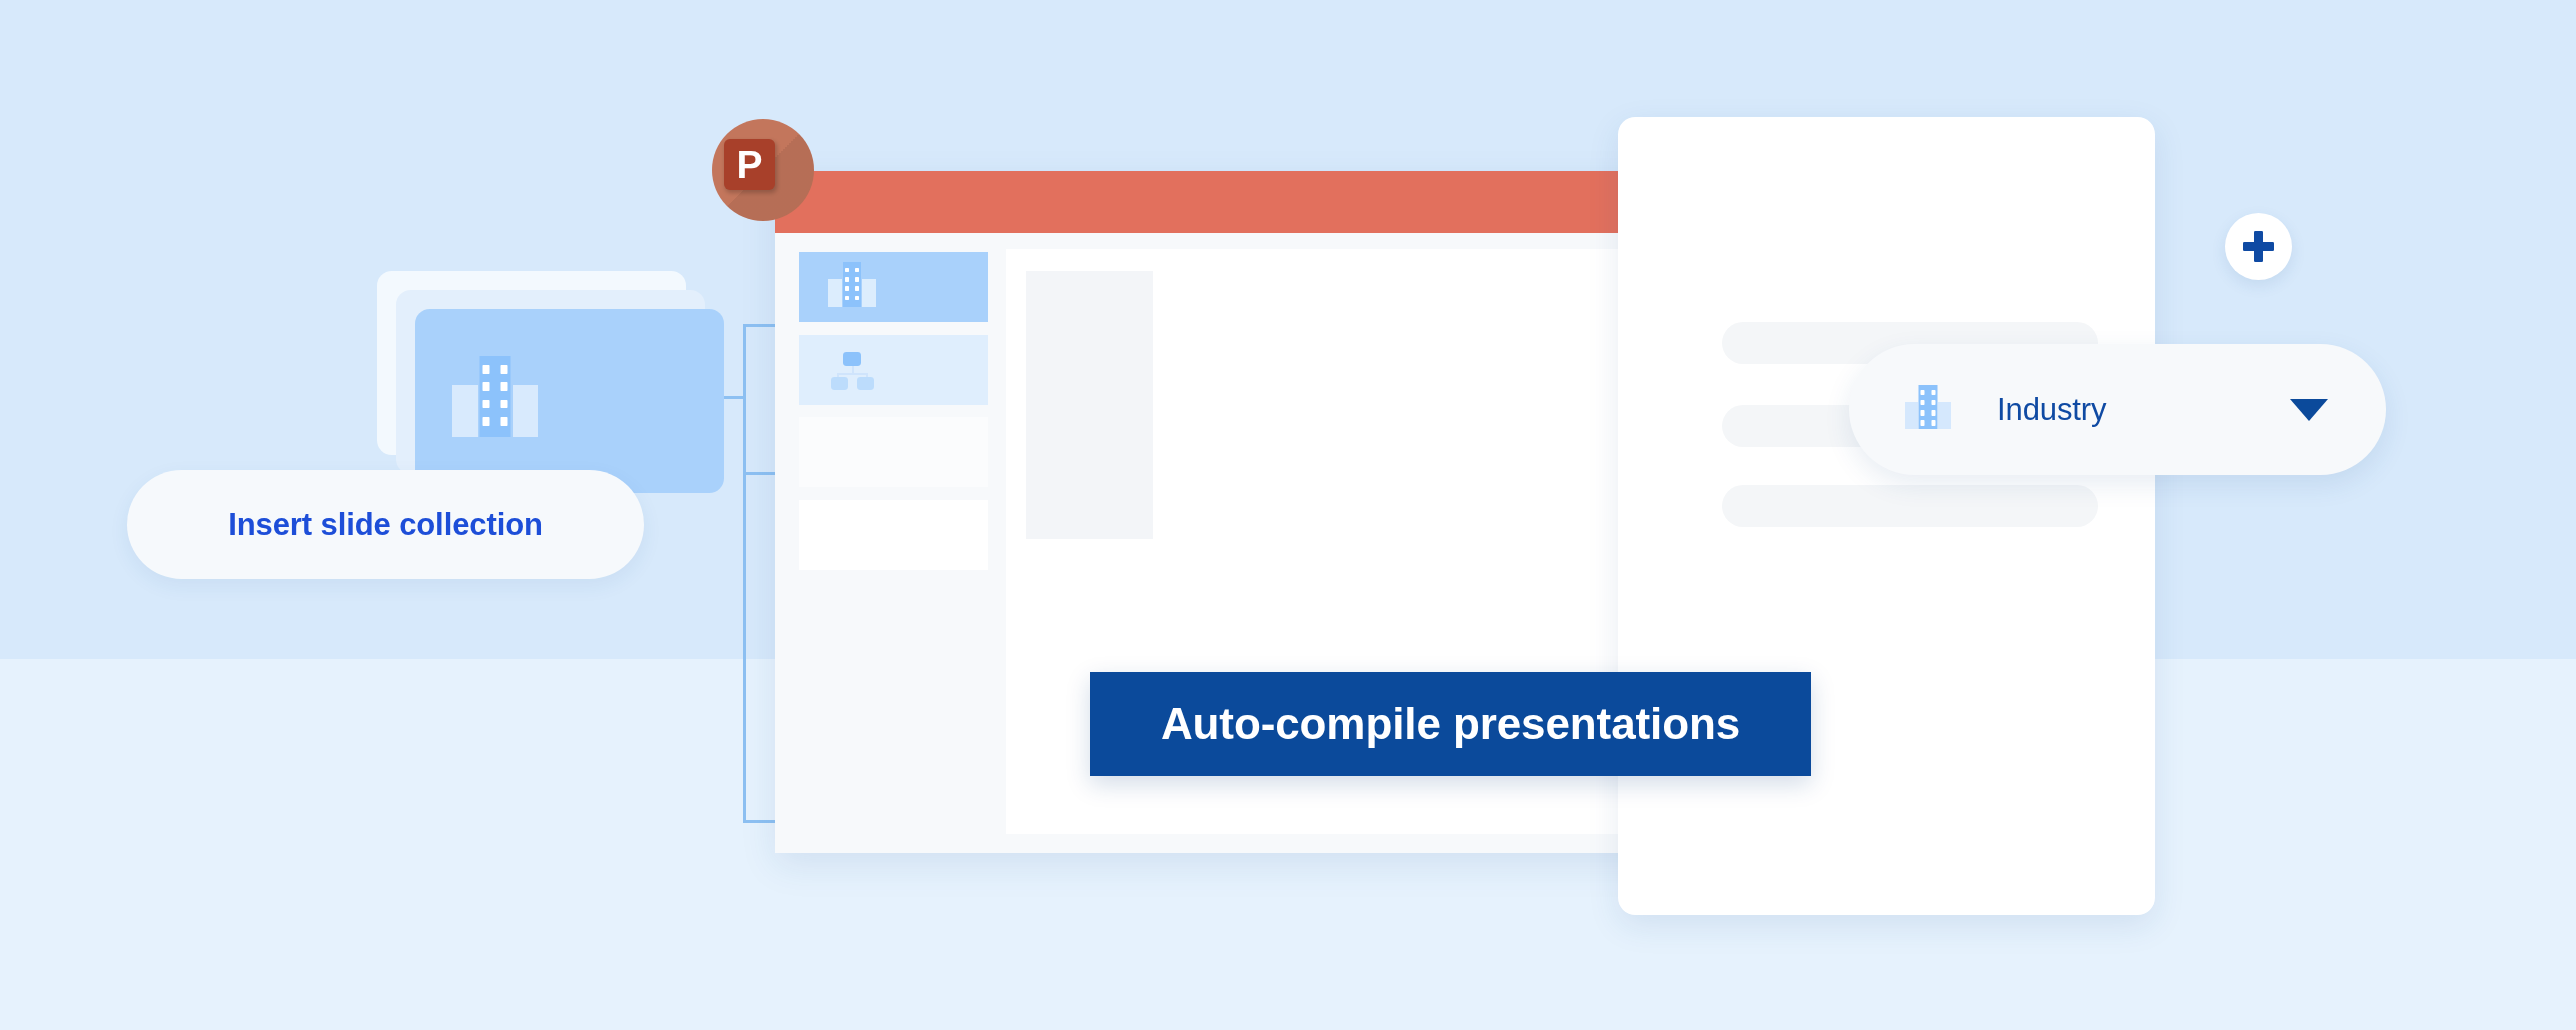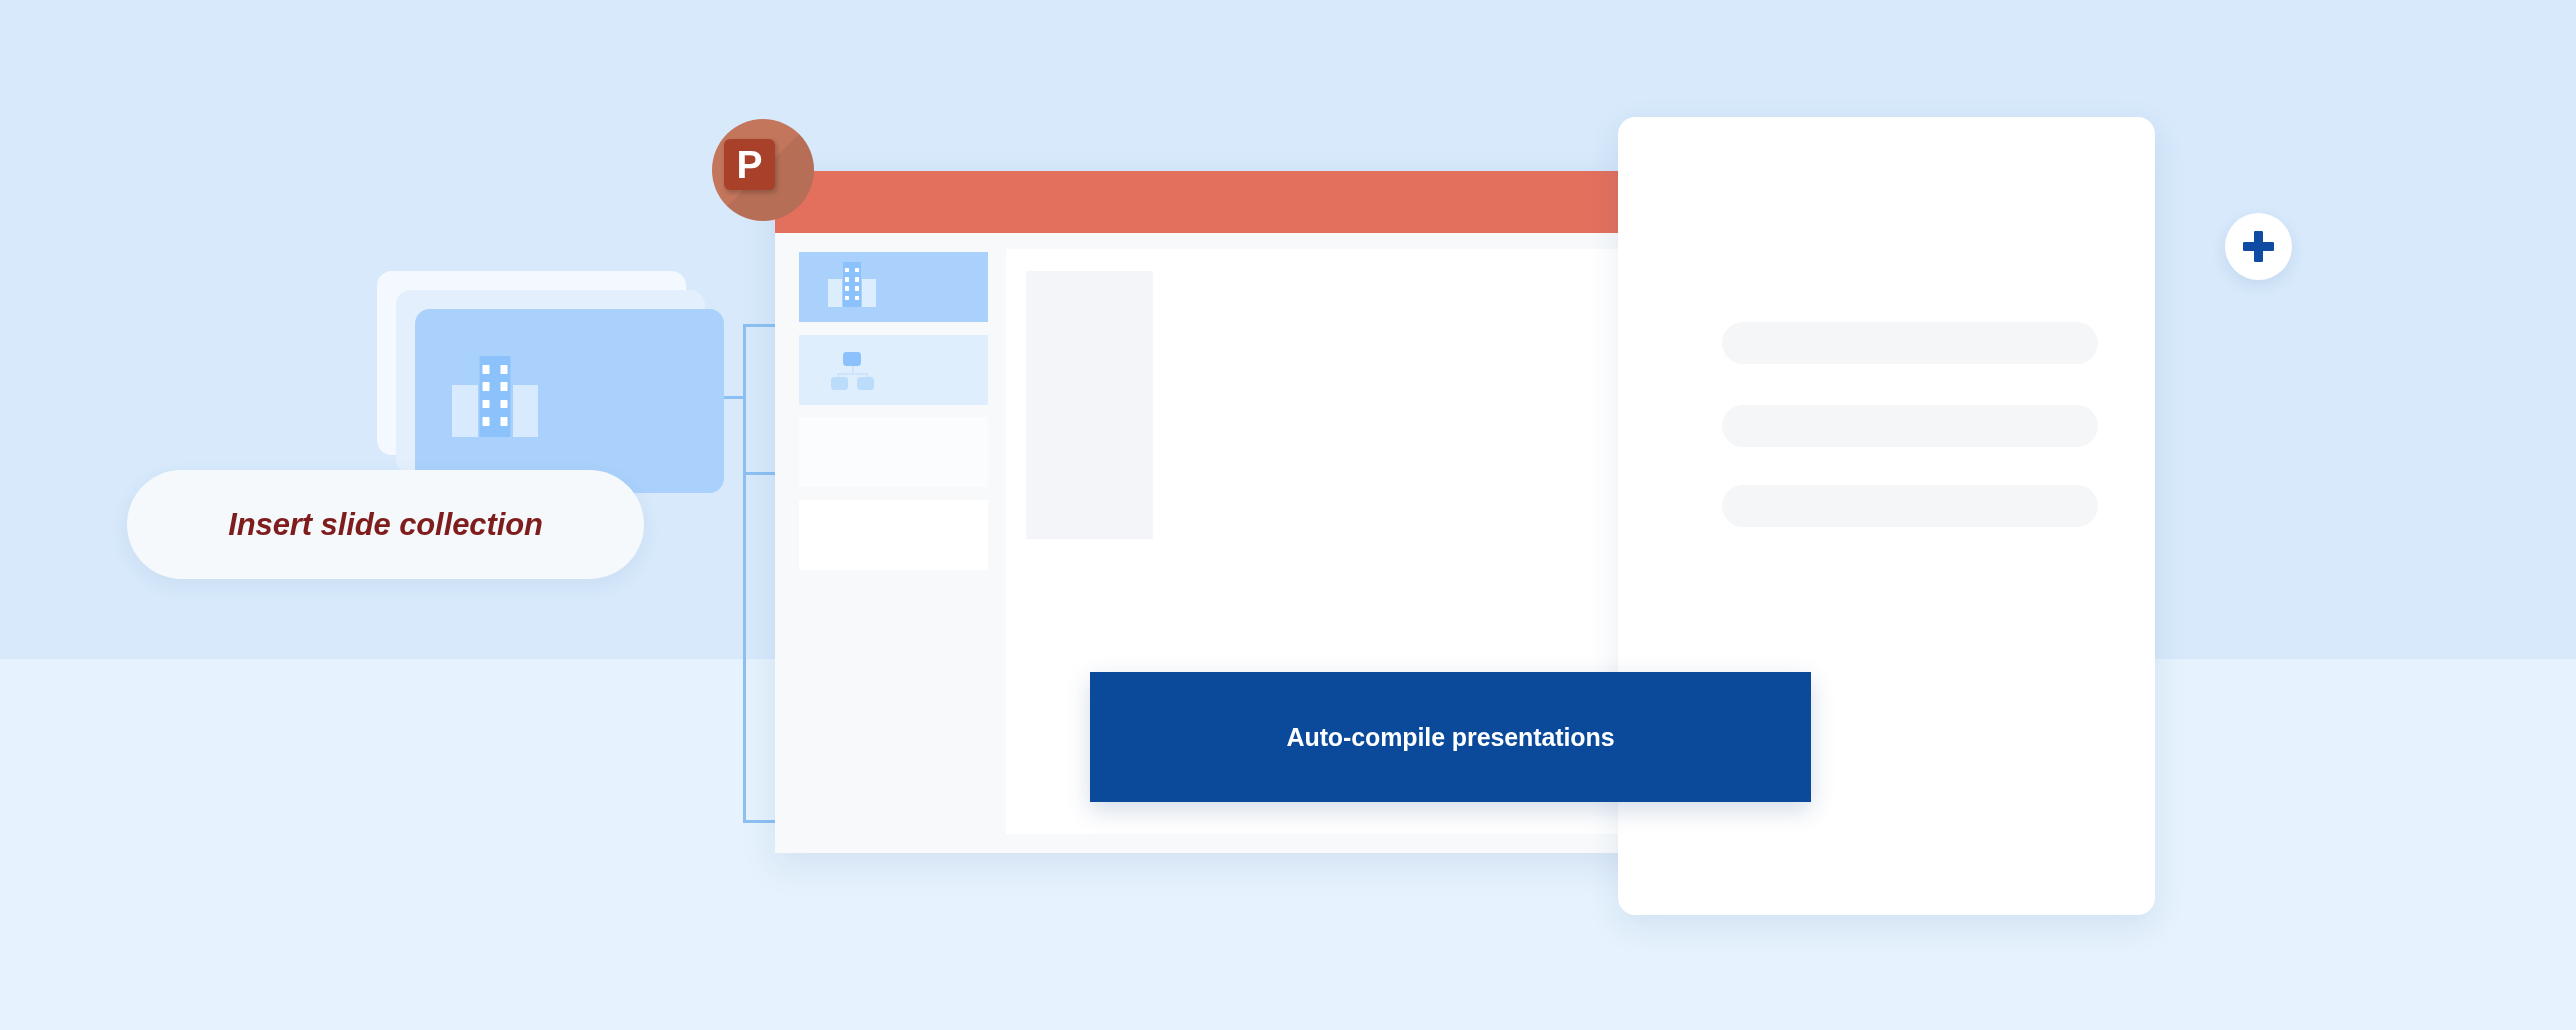--- a/index.html
+++ b/index.html
@@ -109,24 +109,23 @@
 
   
   .pill-label {
     position: absolute;
     display: flex;
     align-items: center;
     justify-content: center;
     background: #f6f9fc;
     border-radius: 60px;
     box-shadow: 0 6.7px 20px rgba(30,80,140,0.07);
-    color: #7f1d1d;
+    color: #1d4ed8;
     font-weight: bold;
     letter-spacing: -0.1px;
-    font-style: italic;
   }
   #insert-pill {
     left: 127px; top: 470px;
     width: 517px; height: 109px;
     font-size: 31px;
   }
 
   
   .ppt-window {
     position: absolute;
@@ -182,27 +181,27 @@
     left: 20px; top: 21.5px;
     width: 127px;
     height: 268px;
     background: #f3f5f8;
   }
 
   
   #auto-compile {
     position: absolute;
     left: 1090px; top: 672px;
-    width: 721px; height: 130px;
+    width: 721px; height: 104px;
     background: #0b4a9b;
     display: flex;
     align-items: center;
     justify-content: center;
     color: #ffffff;
-    font-size: 25px;
+    font-size: 44px;
     font-weight: bold;
     letter-spacing: -0.1px;
     box-shadow: 0 8px 23px rgba(10,60,130,0.18);
   }
 
   
   .side-panel {
     position: absolute;
     left: 1618px; top: 117px;
     width: 537px; height: 798px;
@@ -404,20 +403,38 @@
   </div>
 
   <div class="side-panel">
     <div class="panel-row panel-row-1"></div>
     <div class="panel-row panel-row-2"></div>
     <div class="panel-row panel-row-3"></div>
   </div>
 
   <div id="auto-compile">Auto-compile presentations</div>
 
+  <div class="dropdown-pill" id="pill-industry">
+    <span class="bldg dd-icon" style="width:46px;height:39px;">
+      <span class="side" style="left:0;width:13.4px;height:27px;background:#d5e8fd;"></span>
+      <span class="side" style="right:0;width:13.4px;height:27px;background:#d5e8fd;"></span>
+      <span class="tower" style="width:19px;height:39px;padding-top:5.4px;row-gap:4.7px;column-gap:3.4px;">
+        <span class="win" style="width:4px;height:5.4px;"></span>
+        <span class="win" style="width:4px;height:5.4px;"></span>
+        <span class="win" style="width:4px;height:5.4px;"></span>
+        <span class="win" style="width:4px;height:5.4px;"></span>
+        <span class="win" style="width:4px;height:5.4px;"></span>
+        <span class="win" style="width:4px;height:5.4px;"></span>
+        <span class="win" style="width:4px;height:5.4px;"></span>
+        <span class="win" style="width:4px;height:5.4px;"></span>
+      </span>
+    </span>
+    <span class="dd-label">Industry</span>
+    <span class="dd-caret"></span>
+  </div>
 
 
   <div id="add-button">
     <span class="plus-v"></span>
     <span class="plus-h"></span>
   </div>
 
 </div>
 
 

